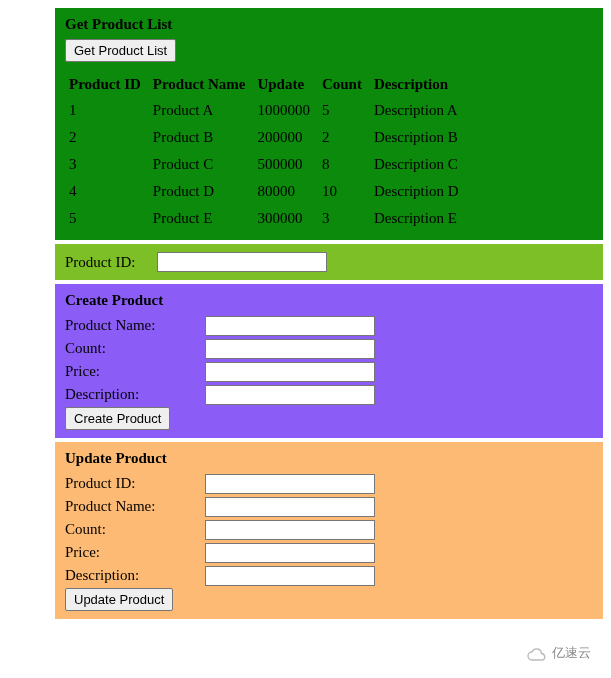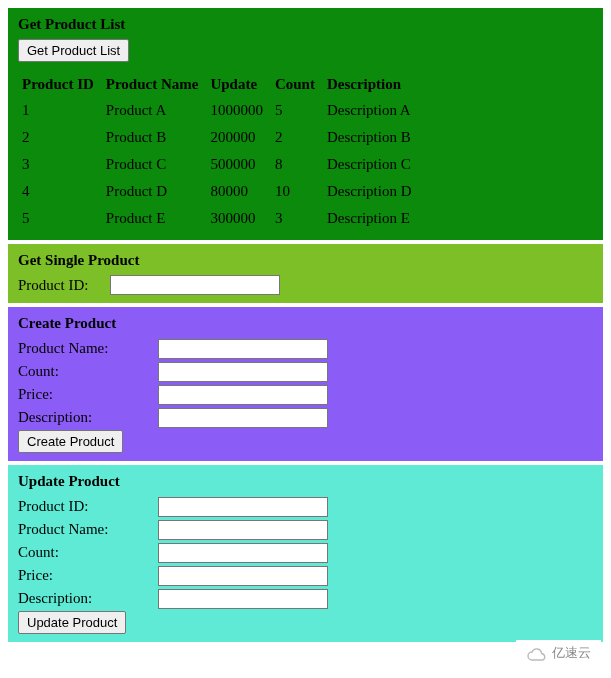--- a/index.html
+++ b/index.html
@@ -7,25 +7,26 @@
       margin: 0;
       padding: 8px;
       font-family: "Times New Roman", serif;
       font-size: 15px;
       background: #fff;
       width: 611px;
     }
     .panel {
       padding: 8px 10px;
       margin-bottom: 4px;
+      margin-left: 47px;
     }
     .panel-green { background: #0b8a0b; color: #000; }
     .panel-lime  { background: #7cbf26; color: #000; }
     .panel-orange{ background: #8b5cf6; color: #000; }
-    .panel-blue  { background: #5eead4; color: #000; }
+    .panel-blue  { background: #fdba74; color: #000; }
     .panel-title {
       font-weight: bold;
       margin-bottom: 6px;
     }
     button {
       font-family: Arial, sans-serif;
       font-size: 13px;
       padding: 3px 8px;
       background: #efefef;
       border: 1px solid #767676;
@@ -135,21 +136,20 @@
         <td>Product E</td>
         <td>300000</td>
         <td>3</td>
         <td>Description E</td>
       </tr>
     </tbody>
   </table>
 </div>
 
 <div class="panel panel-lime">
-  <div class="panel-title">Get Single Product</div>
   <div class="inline-row">
     <span class="lbl">Product ID:</span>
     <input type="text" value="" style="">
   </div>
 </div>
 
 <div class="panel panel-orange">
   <div class="panel-title">Create Product</div>
   <div class="form-row">
     <span class="form-label">Product Name:</span>

